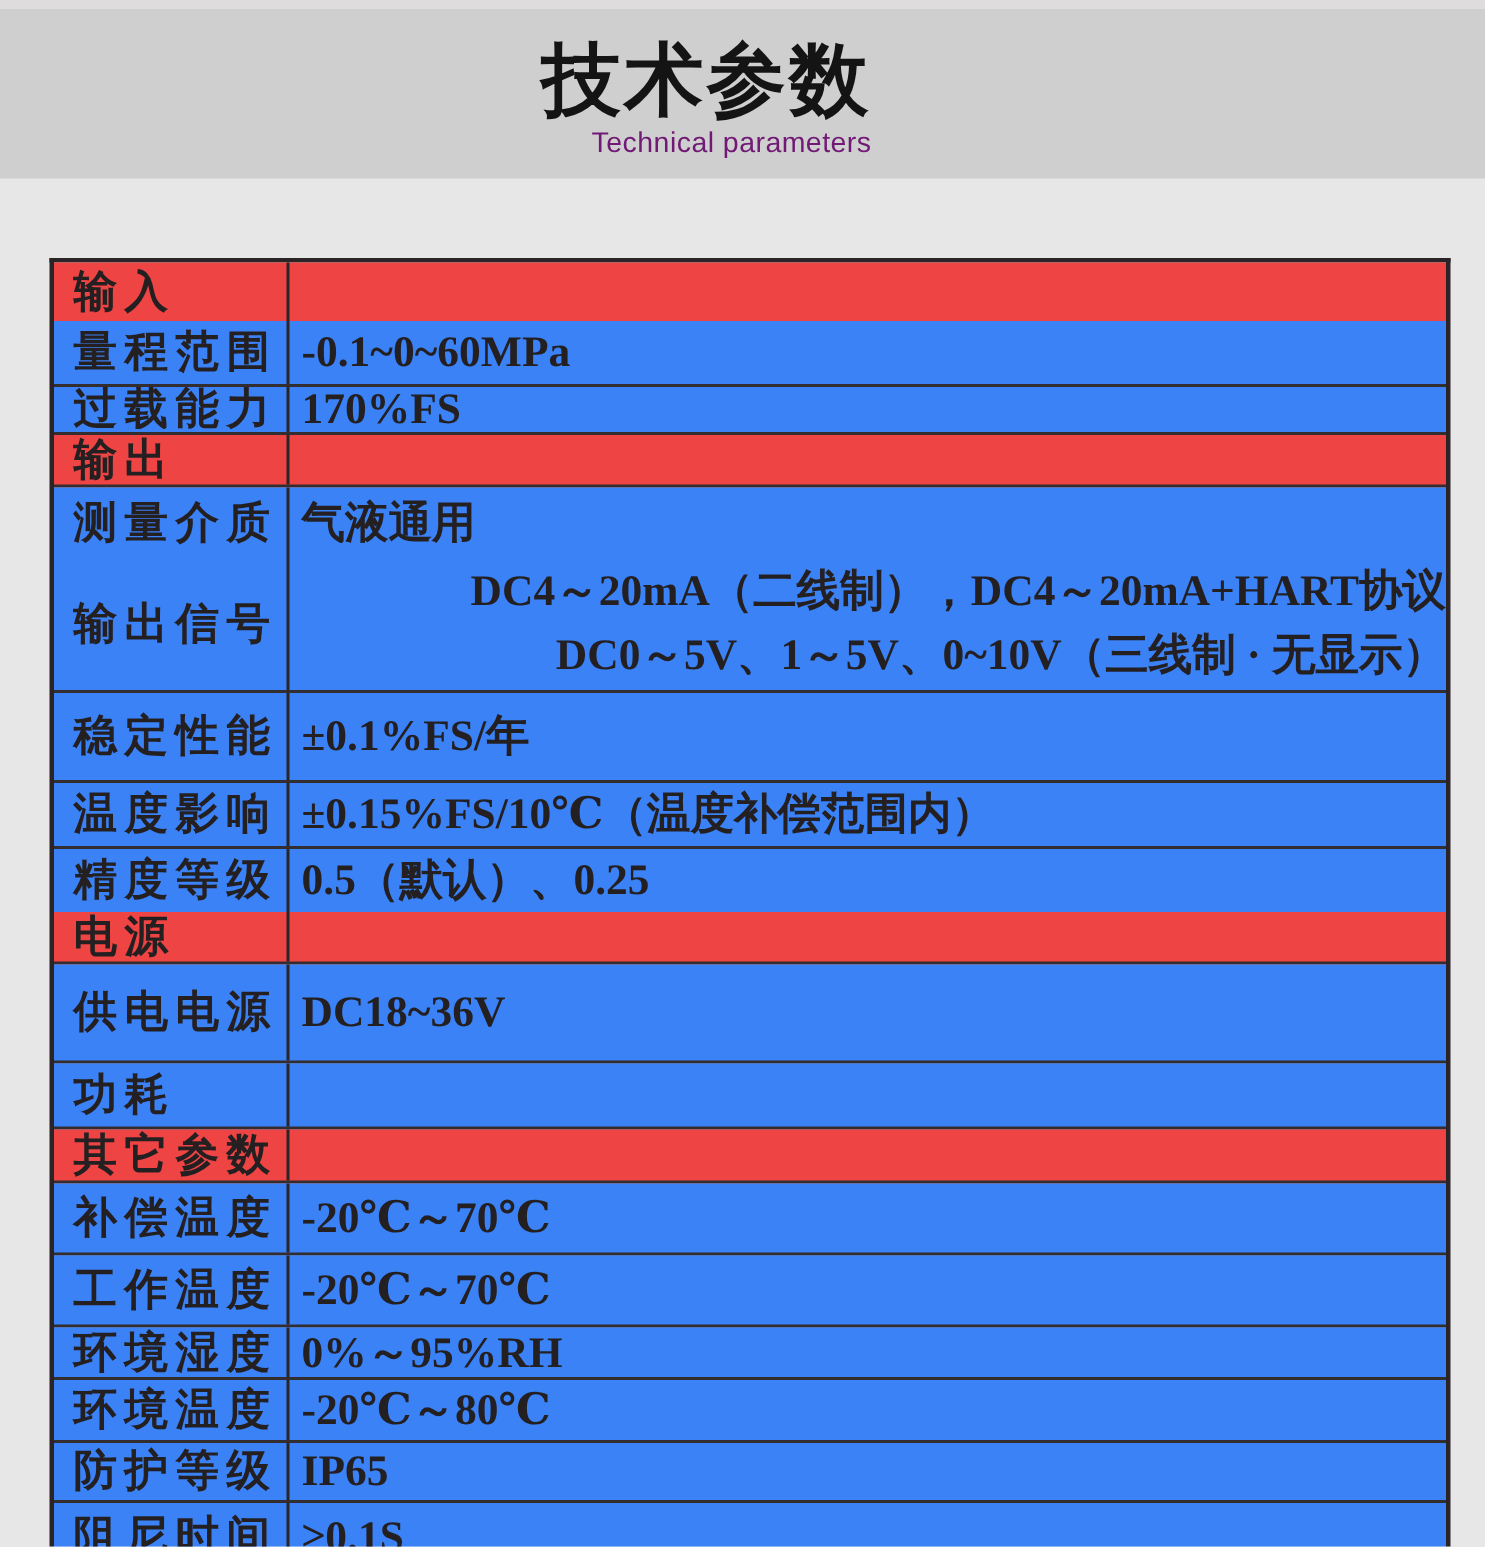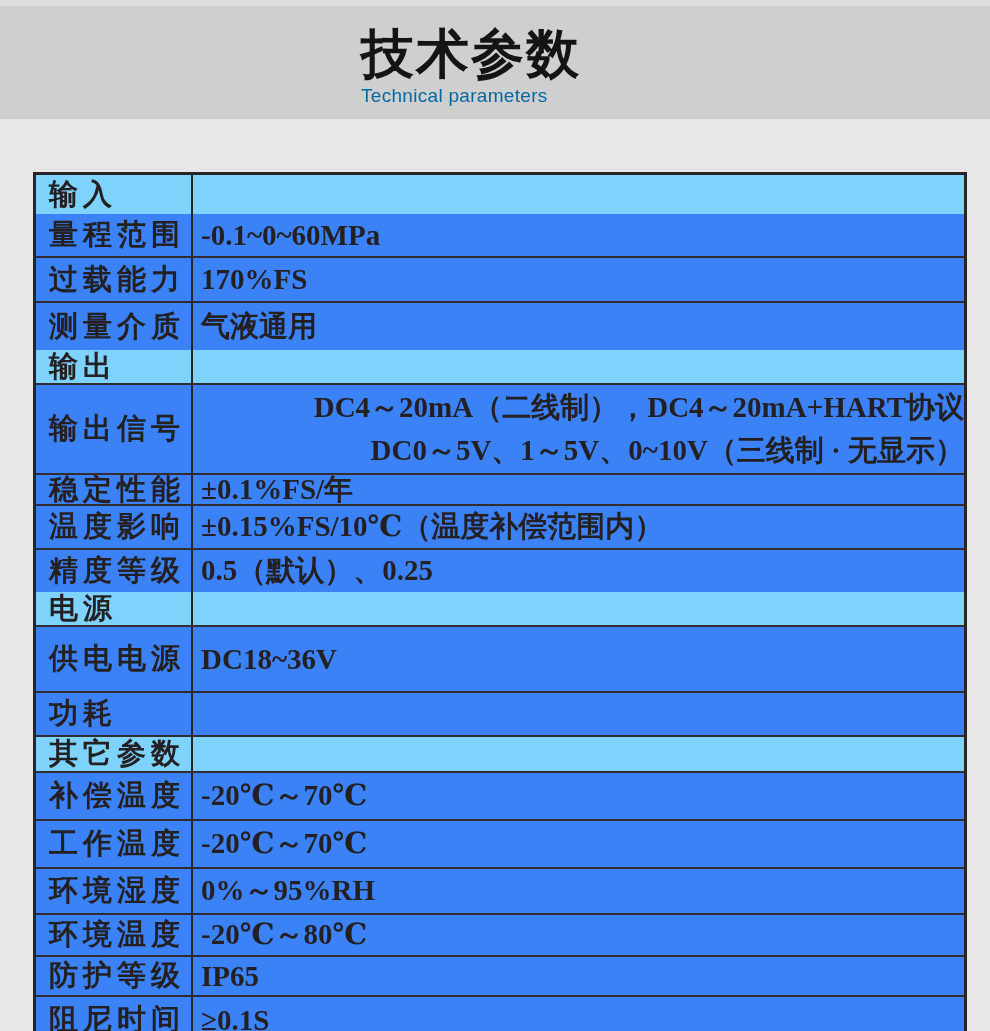--- a/index.html
+++ b/index.html
@@ -16,54 +16,54 @@
     position:absolute;left:0;top:0;width:990px;height:6px;
     background:#dedcdd;
   }
   .banner{
     position:absolute;left:0;top:6px;width:990px;height:113px;
     background:#d0cfd0;
     display:flex;flex-direction:column;align-items:center;
   }
   .banner-content{
     margin-right:48px;
-    text-align:left;
+    text-align:right;
   }
   .page-title{
     font-family:"Liberation Sans","DejaVu Sans",sans-serif;
     font-weight:bold;
     font-size:53px;
     line-height:53px;
     letter-spacing:2px;
     color:#141414;
     margin-top:21px;
   }
   .page-subtitle{
     font-family:"Liberation Sans","DejaVu Sans",sans-serif;
     font-size:19px;
     line-height:19px;
-    color:#0369a1;
+    color:#701a75;
     margin-top:6px;
     letter-spacing:0.3px;
   }
   
   .spec-table{
     position:absolute;left:33px;top:172px;width:934px;
     border-top:3px solid #2a2426;
     border-left:3px solid #2a2426;
     border-right:3px solid #2a2426;
     box-sizing:border-box;
     background:#e9e8ea;
   }
   .trow{
     display:flex;
     box-sizing:border-box;
     background:#3b82f6;
   }
-  .trow.section{background:#7dd3fc;}
+  .trow.section{background:#ef4444;}
   .trow.bb{border-bottom:2px solid #342d2f;}
   .cell-label{
     width:157px;
     box-sizing:border-box;
     border-right:2px solid #2a2426;
     display:flex;align-items:center;
     padding-left:13px;
     font-weight:bold;
     font-size:29px;
     letter-spacing:5px;
@@ -104,44 +104,44 @@
   <div class="trow section" style="height:39px">
     <div class="cell-label">输入</div>
     <div class="cell-value"></div>
   </div>
 
   <div class="trow bb" style="height:44px">
     <div class="cell-label">量程范围</div>
     <div class="cell-value">-0.1~0~60MPa</div>
   </div>
 
-  <div class="trow bb" style="height:45px">
+  <div class="trow bb" style="height:32px">
     <div class="cell-label">过载能力</div>
     <div class="cell-value">170%FS</div>
+  </div>
+
+  <div class="trow section bb" style="height:35px">
+    <div class="cell-label">输出</div>
+    <div class="cell-value"></div>
   </div>
 
   <div class="trow" style="height:47px">
     <div class="cell-label">测量介质</div>
     <div class="cell-value">气液通用</div>
-  </div>
-
-  <div class="trow section bb" style="height:35px">
-    <div class="cell-label">输出</div>
-    <div class="cell-value"></div>
   </div>
 
   <div class="trow bb" style="height:90px">
     <div class="cell-label">输出信号</div>
     <div class="cell-value multiline">
       <div class="vline">DC4～20mA（二线制），DC4～20mA+HART协议</div>
       <div class="vline">DC0～5V、1～5V、0~10V（三线制 · 无显示）</div>
     </div>
   </div>
 
-  <div class="trow bb" style="height:31px">
+  <div class="trow bb" style="height:60px">
     <div class="cell-label">稳定性能</div>
     <div class="cell-value">±0.1%FS/年</div>
   </div>
 
   <div class="trow bb" style="height:44px">
     <div class="cell-label">温度影响</div>
     <div class="cell-value">±0.15%FS/10℃（温度补偿范围内）</div>
   </div>
 
   <div class="trow" style="height:42px">
@@ -171,21 +171,21 @@
   <div class="trow bb" style="height:48px">
     <div class="cell-label">补偿温度</div>
     <div class="cell-value">-20℃～70℃</div>
   </div>
 
   <div class="trow bb" style="height:48px">
     <div class="cell-label">工作温度</div>
     <div class="cell-value">-20℃～70℃</div>
   </div>
 
-  <div class="trow bb" style="height:46px">
+  <div class="trow bb" style="height:35px">
     <div class="cell-label">环境湿度</div>
     <div class="cell-value">0%～95%RH</div>
   </div>
 
   <div class="trow bb" style="height:42px">
     <div class="cell-label">环境温度</div>
     <div class="cell-value">-20℃～80℃</div>
   </div>
 
   <div class="trow bb" style="height:40px">

